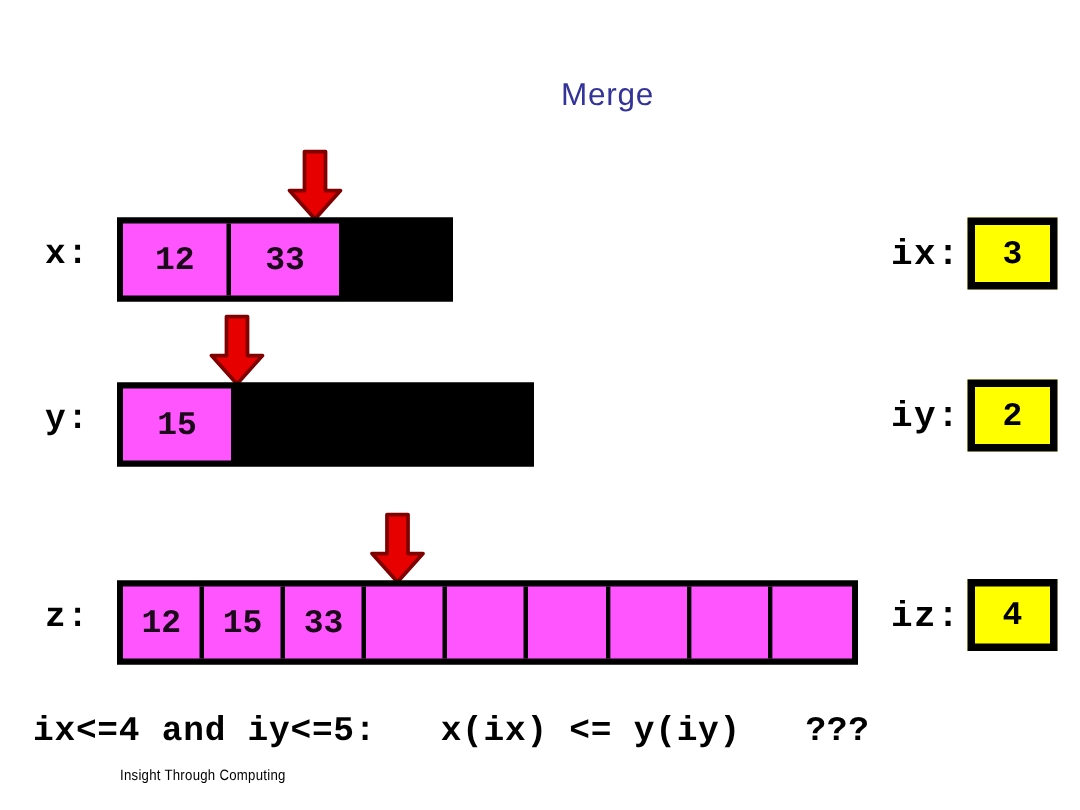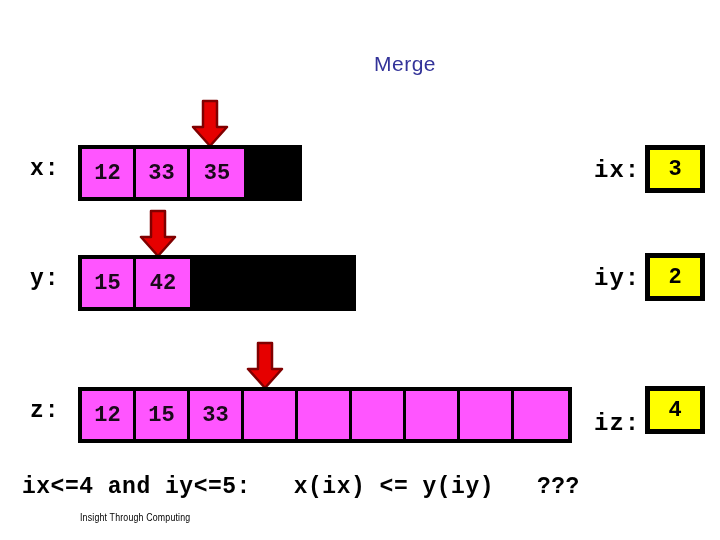--- a/index.html
+++ b/index.html
@@ -48,21 +48,21 @@
     white-space: pre;
   }
   .array {
     position: absolute;
     display: flex;
     border: 4px solid #000000;
     background: #000000;
     box-sizing: border-box;
   }
   .cell {
-    width: 54px;
+    width: 72px;
     height: 48px;
     box-sizing: border-box;
     background: #ff55ff;
     border-right: 3px solid #000000;
     display: flex;
     align-items: center;
     justify-content: center;
     font-family: "Liberation Mono", "DejaVu Sans Mono", monospace;
     font-size: 22px;
     font-weight: bold;
@@ -143,32 +143,30 @@
 
   <div class="arrow" style="left:190px; top:99px;">
     <svg width="40" height="50" viewBox="0 0 40 50">
       <polygon points="13,2 27,2 27,28 37,28 20,47 3,28 13,28" fill="#e60000" stroke="#800000" stroke-width="2.5" stroke-linejoin="round"></polygon>
     </svg>
   </div>
   <div class="row-label" style="left:30px; top:156px;">x:</div>
   <div class="array" style="left:78px; top:145px; width:224px; height:56px;">
     <div class="cell">12</div>
     <div class="cell">33</div>
-    <div class="cell">35</div>
   </div>
 
   <div class="arrow" style="left:138px; top:209px;">
     <svg width="40" height="50" viewBox="0 0 40 50">
       <polygon points="13,2 27,2 27,28 37,28 20,47 3,28 13,28" fill="#e60000" stroke="#800000" stroke-width="2.5" stroke-linejoin="round"></polygon>
     </svg>
   </div>
   <div class="row-label" style="left:30px; top:266px;">y:</div>
   <div class="array" style="left:78px; top:255px; width:278px; height:56px;">
     <div class="cell">15</div>
-    <div class="cell">42</div>
   </div>
 
   <div class="arrow" style="left:245px; top:341px;">
     <svg width="40" height="50" viewBox="0 0 40 50">
       <polygon points="13,2 27,2 27,28 37,28 20,47 3,28 13,28" fill="#e60000" stroke="#800000" stroke-width="2.5" stroke-linejoin="round"></polygon>
     </svg>
   </div>
   <div class="row-label" style="left:30px; top:398px;">z:</div>
   <div class="array" style="left:78px; top:387px; width:494px; height:56px;">
     <div class="cell">12</div>
@@ -181,20 +179,20 @@
     <div class="cell"></div>
     <div class="cell"></div>
   </div>
 
   <div class="idx-label" style="left:594px; top:157px;">ix:</div>
   <div class="idx-box" style="left:645px; top:145px;">3</div>
 
   <div class="idx-label" style="left:594px; top:265px;">iy:</div>
   <div class="idx-box" style="left:645px; top:253px;">2</div>
 
-  <div class="idx-label" style="left:594px; top:398px;margin-top:12px;">iz:</div>
+  <div class="idx-label" style="left:594px; top:398px;">iz:</div>
   <div class="idx-box" style="left:645px; top:386px;">4</div>
 
   <div class="bottom-line"><span>ix&lt;=4 and iy&lt;=5:</span><span>   </span><span>x(ix) &lt;= y(iy)</span><span>   </span><span>???</span></div>
 
   <div class="footer">Insight Through Computing</div>
 
 </div>
 
 </body></html>

